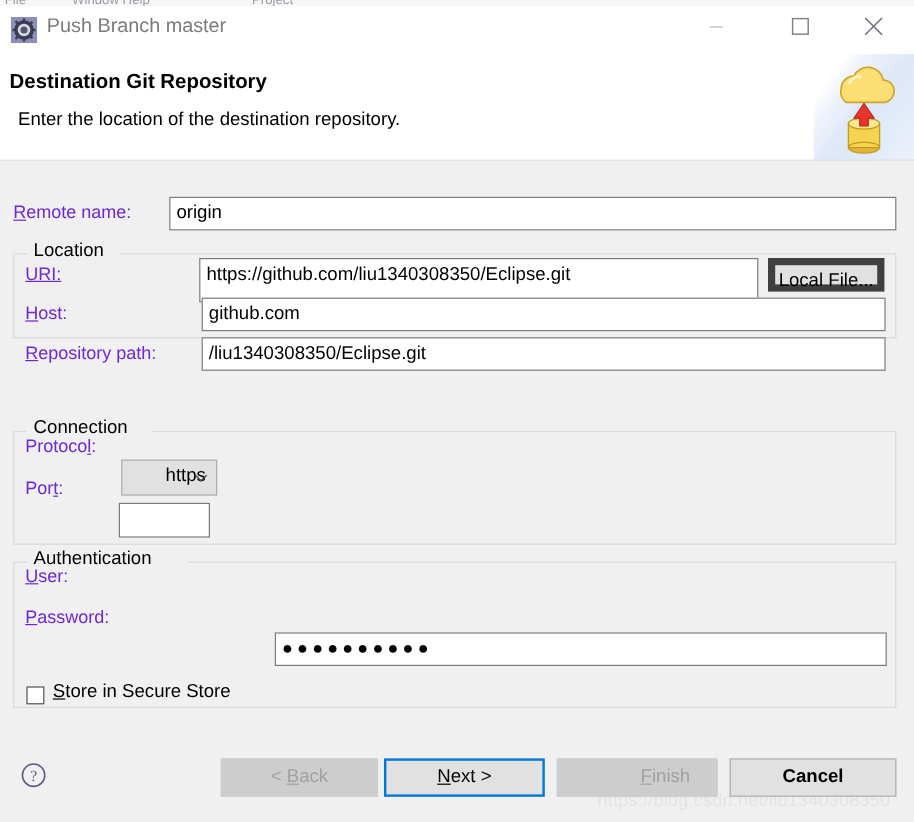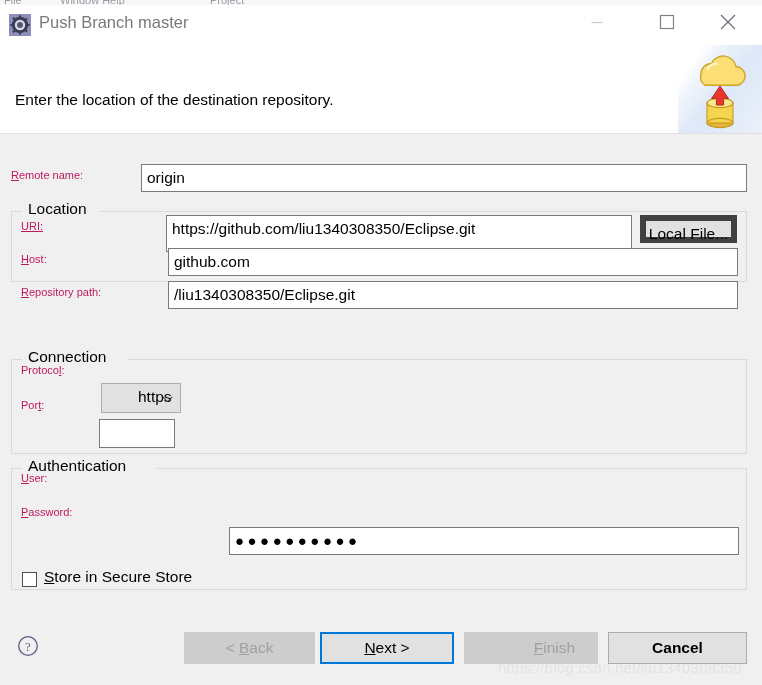--- a/index.html
+++ b/index.html
@@ -116,22 +116,22 @@
   .content {
     position: absolute;
     left: 0; top: 134px;
     width: 762px;
     height: 485px;
     background: #f0f0f0;
   }
 
   .lbl {
     position: absolute;
-    font-size: 11px;
-    color: #be185d;
+    font-size: 15px;
+    color: #6d28d9;
     white-space: nowrap;
   }
   .mn { text-decoration: underline; text-underline-offset: 1px; }
 
   .field {
     position: absolute;
     box-sizing: border-box;
     background: #ffffff;
     border: 1px solid #7a7a7a;
     font-family: "Liberation Sans", sans-serif;
@@ -309,20 +309,21 @@
     </div>
     <div class="wbtn btn-close">
       <svg width="18" height="18" viewBox="0 0 18 18">
         <line x1="2" y1="2" x2="16" y2="16" stroke="#6e6e78" stroke-width="1.3"></line>
         <line x1="16" y1="2" x2="2" y2="16" stroke="#6e6e78" stroke-width="1.3"></line>
       </svg>
     </div>
   </div>
 
   <div class="header">
+    <div class="header-title">Destination Git Repository</div>
     <div class="header-sub">Enter the location of the destination repository.</div>
     <div class="header-banner">
       <svg width="84" height="89" viewBox="0 0 84 89">
         <path d="M 0 88 Q 20 60 40 34 Q 58 10 84 0 L 84 89 L 0 89 Z" fill="#dce7f7" opacity="0.55"></path>
 
         <ellipse cx="42" cy="78" rx="13" ry="4.6" fill="#e0b53a"></ellipse>
         <rect x="29" y="58" width="26" height="20" fill="#f5d44f"></rect>
         <rect x="29" y="58" width="26" height="20" fill="none" stroke="#c79a1e" stroke-width="1.1"></rect>
         <ellipse cx="42" cy="78" rx="13" ry="4.6" fill="none" stroke="#c79a1e" stroke-width="1.1"></ellipse>
         <ellipse cx="42" cy="58" rx="13" ry="4.6" fill="#fbe徹88"></ellipse>

